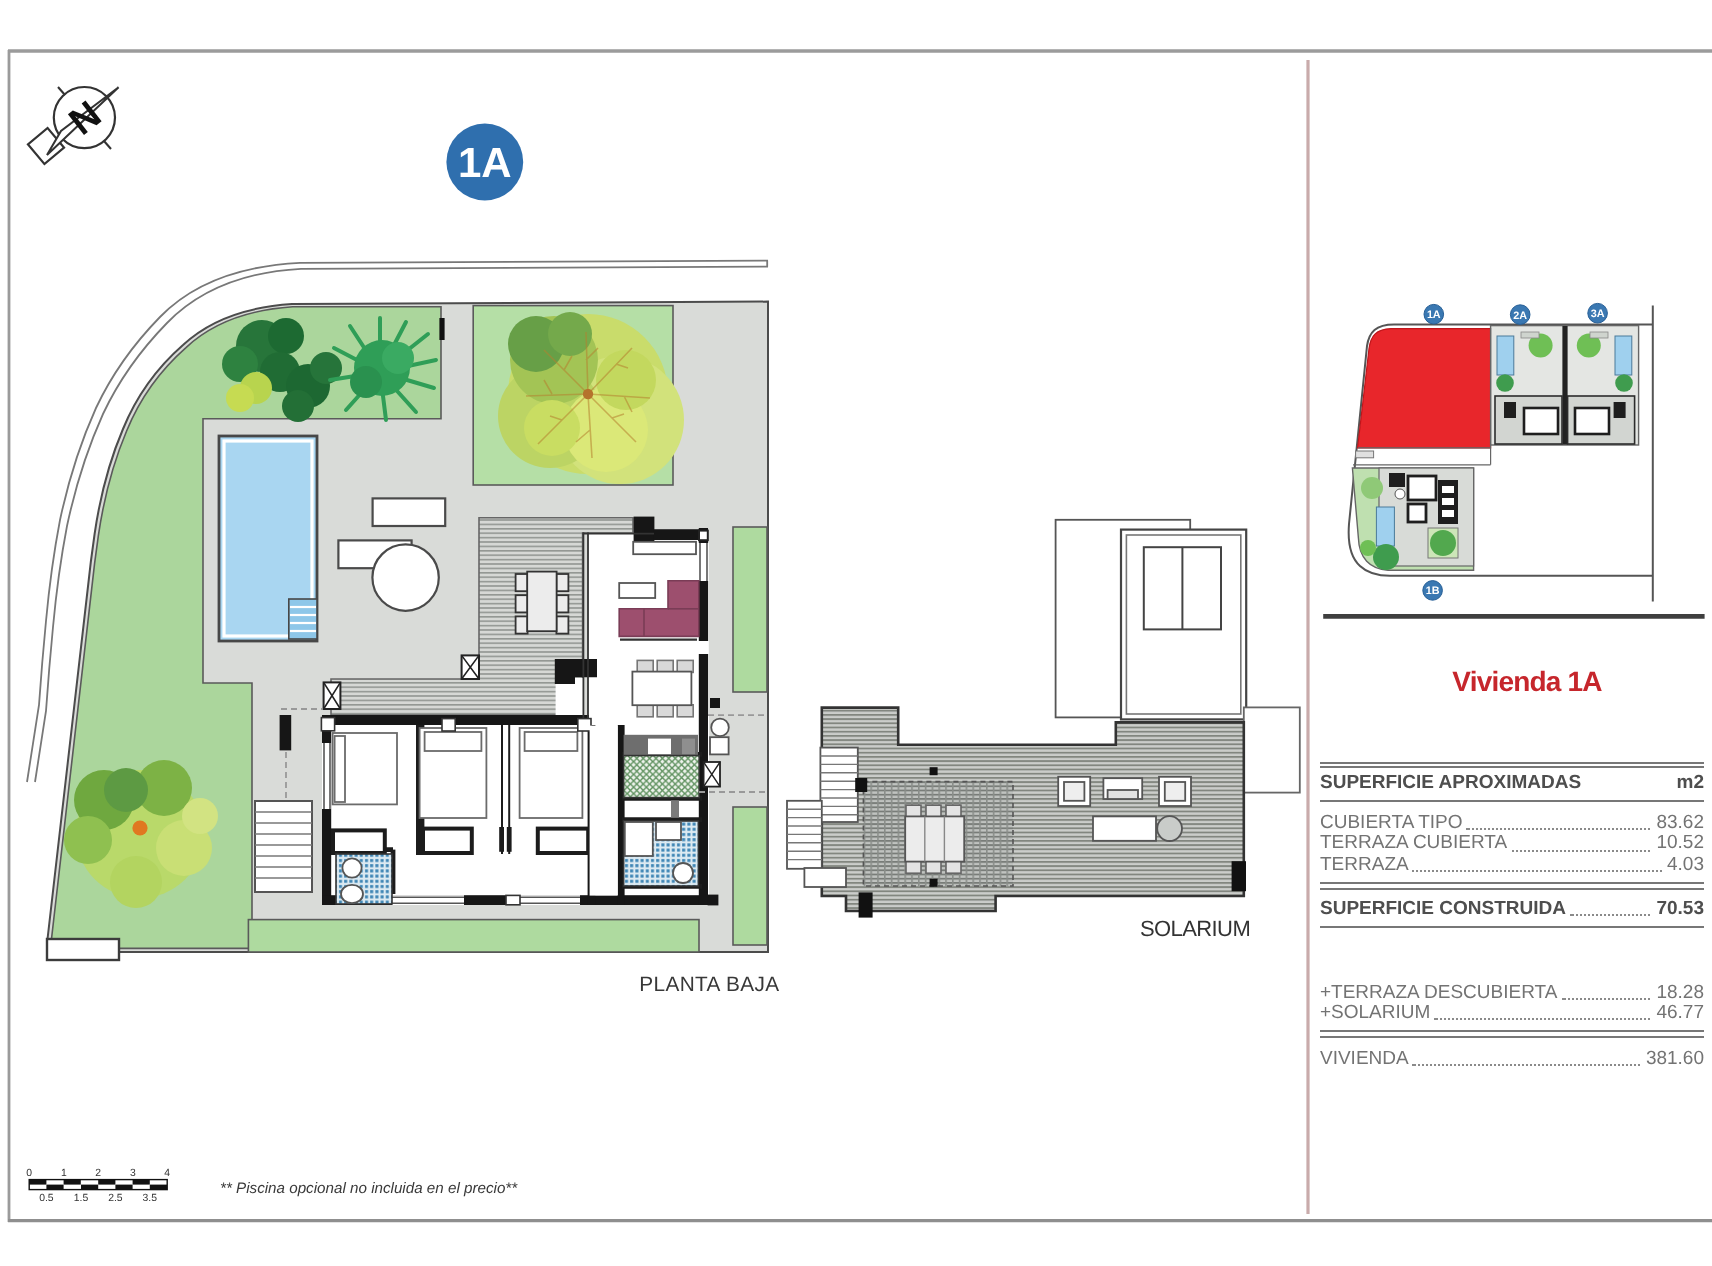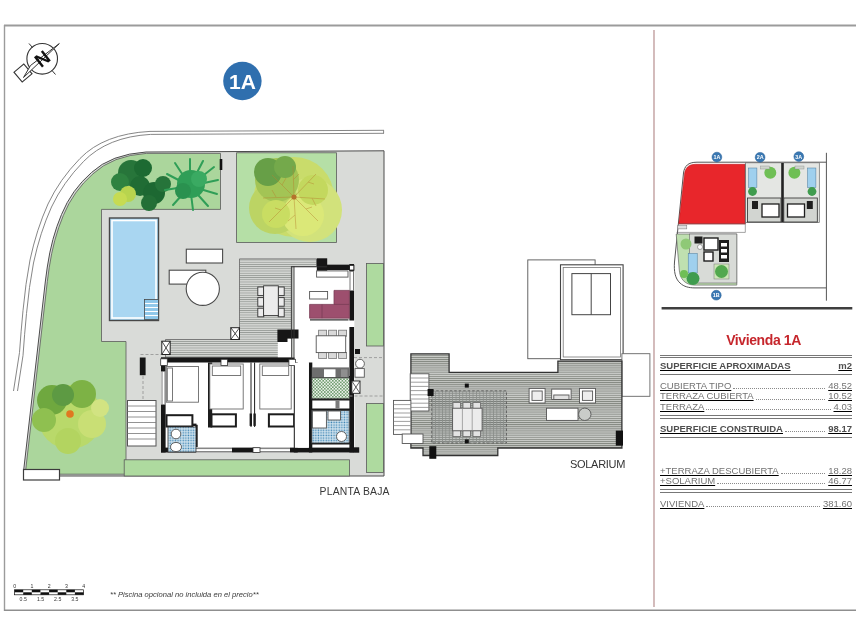--- a/index.html
+++ b/index.html
@@ -1,19 +1,19 @@
 <!DOCTYPE html>
 <html><head>
 <meta charset="utf-8">
 <style>
 html,body{margin:0;padding:0;}
 body{width:856px;height:633px;position:relative;background:#ffffff;font-family:"Liberation Sans",sans-serif;overflow:hidden;}
 #stage{position:absolute;left:0;top:0;width:856px;height:633px;}
 
-#tbl{position:absolute;left:660px;top:320px;width:192px;font-family:"Liberation Sans",sans-serif;text-decoration:underline;}
+#tbl{position:absolute;left:660px;top:346px;width:192px;font-family:"Liberation Sans",sans-serif;}
 .trow{display:flex;align-items:flex-end;font-size:9.5px;color:#737373;line-height:10.3px;white-space:nowrap;}
 .trow .lbl{flex:0 0 auto;background:#fff;padding-right:1px;}
 .trow .dots{flex:1 1 auto;border-bottom:1.5px dotted #8a8a8a;margin:0 2px 2px 1px;}
 .trow .val{flex:0 0 auto;background:#fff;padding-left:1px;}
 .bold{font-weight:bold;color:#4e4e4e;}
 .hr1{border:none;border-top:1px solid #777;margin:0;}
 </style>
 </head>
 <body>
 <svg id="stage" width="856" height="633" viewBox="0 0 856 633" style="font-family:'Liberation Sans',sans-serif">
@@ -510,41 +510,41 @@
       <span class="lbl">SUPERFICIE APROXIMADAS</span>
       <span style="flex:1"></span>
       <span class="val">m2</span>
     </div>
   <div style="height:2.5px"></div>
   <hr class="hr1">
   <div style="height:6px"></div>
   <div class="trow">
       <span class="lbl">CUBIERTA TIPO</span>
       <span class="dots"></span>
-      <span class="val">48.52</span>
+      <span class="val">83.62</span>
     </div>
   <div class="trow">
       <span class="lbl">TERRAZA CUBIERTA</span>
       <span class="dots"></span>
       <span class="val">10.52</span>
     </div>
   <div class="trow">
       <span class="lbl">TERRAZA</span>
       <span class="dots"></span>
       <span class="val">4.03</span>
     </div>
   <div style="height:3.5px"></div>
   <hr class="hr1">
     <div style="height:1.2px"></div>
     <hr class="hr1">
   <div style="height:5px"></div>
   <div class="trow bold">
       <span class="lbl">SUPERFICIE CONSTRUIDA</span>
       <span class="dots"></span>
-      <span class="val">98.17</span>
+      <span class="val">70.53</span>
     </div>
   <div style="height:3.5px"></div>
   <hr class="hr1">
   <div style="height:27.5px"></div>
   <div class="trow">
       <span class="lbl">+TERRAZA DESCUBIERTA</span>
       <span class="dots"></span>
       <span class="val">18.28</span>
     </div>
   <div class="trow">

